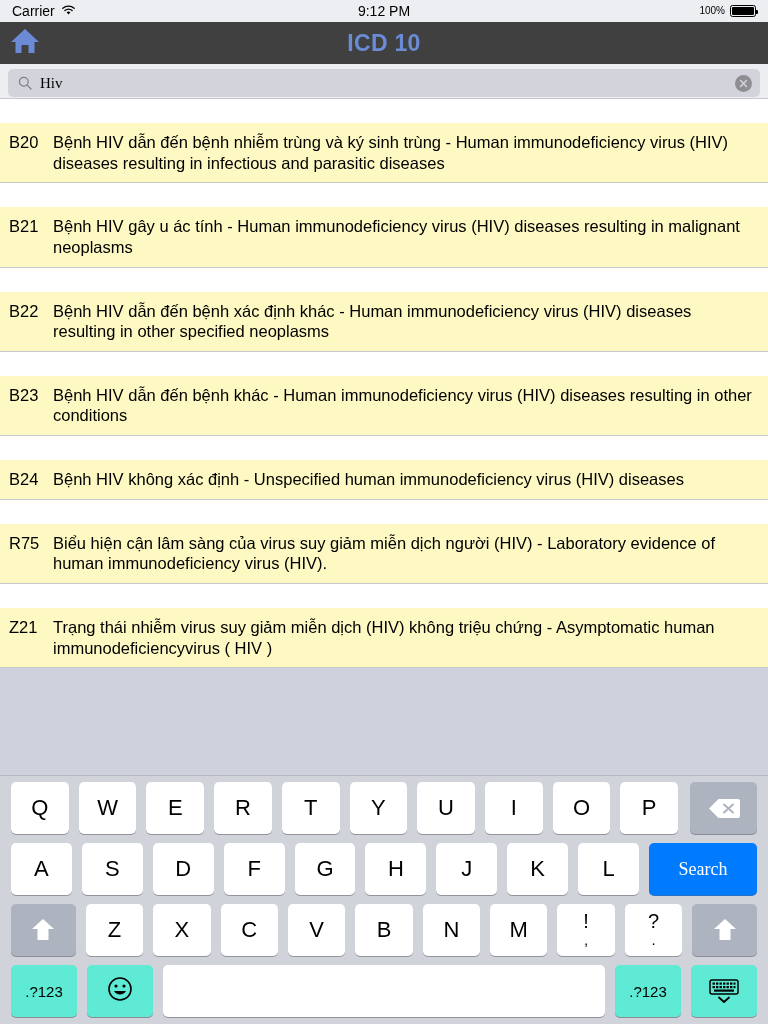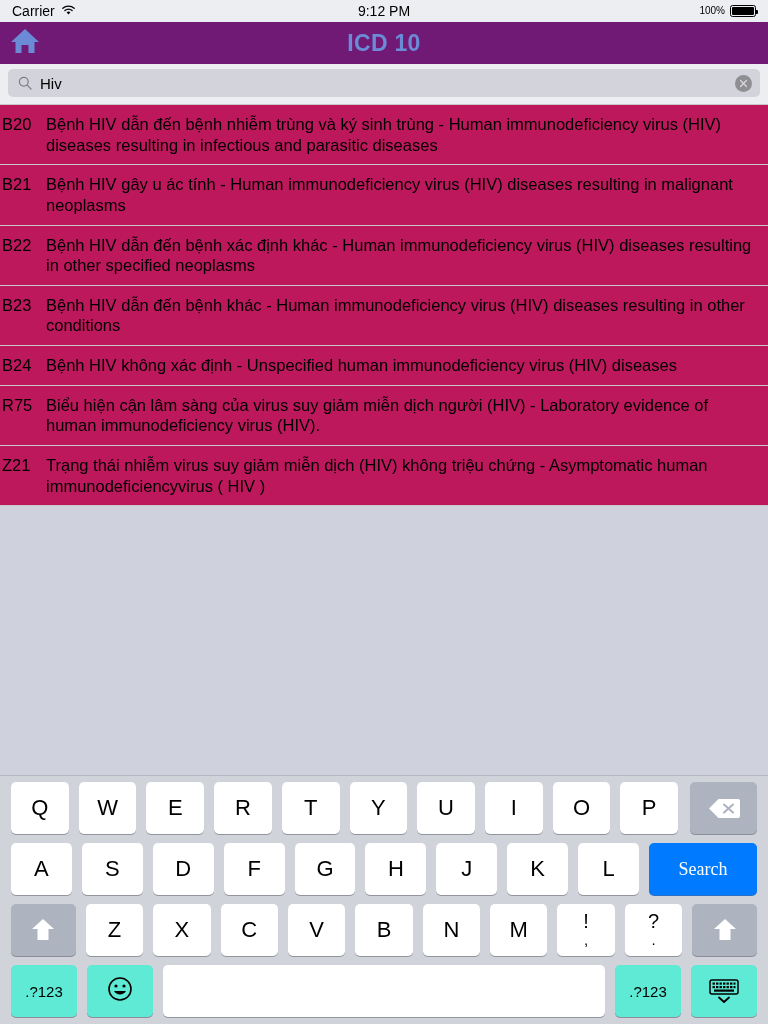--- a/index.html
+++ b/index.html
@@ -45,40 +45,41 @@
     content: ""; position: absolute; right: -3px; top: 3.5px;
     width: 2px; height: 4px; background: #000; border-radius: 0 1px 1px 0;
   }
   .battery-fill {
     position: absolute; left: 1px; top: 1px; bottom: 1px;
     width: calc(100% - 2px); background: #000; border-radius: 1px;
   }
 
   
   .navbar {
-    height: 42px; background: #701a75;
+    height: 42px; background: #404040;
     display: flex; align-items: center; position: relative;
     flex: 0 0 42px;
   }
   .home-btn {
     position: absolute; left: 8px; top: 50%; transform: translateY(-50%);
     width: 34px; height: 32px; display: flex; align-items: center; justify-content: center;
     cursor: pointer;
   }
   .nav-title {
     width: 100%; text-align: center;
     font-size: 23px; font-weight: bold; color: #6b8bd6;
     letter-spacing: 0.3px;
   }
 
   
   .searchbar-wrap {
     background: #eceef2;
-    padding: 5px 8px 7px 8px;
+    padding: 5px 8px 1px 8px;
     flex: 0 0 auto;
+    font-family: Liberation Serif, serif;
   }
   .searchfield {
     height: 28px; background: #d3d4db; border-radius: 5px;
     display: flex; align-items: center; padding: 0 8px 0 10px;
     position: relative;
   }
   .search-icon { flex: 0 0 auto; display: flex; align-items: center; margin-right: 8px; }
   .search-value {
     font-size: 15px; color: #000; flex: 1 1 auto;
     white-space: nowrap; overflow: hidden;
@@ -90,24 +91,25 @@
   }
 
   
   .results {
     background: #ffffff;
     flex: 0 0 auto;
     border-top: 1px solid #c8c7cc;
   }
   .row {
     display: flex; align-items: flex-start;
-    padding: 9px 10px 9px 2px;
+    padding: 9px 10px 9px 9px;
     border-bottom: 1px solid #c8c7cc;
-    background: #be185d;
+    background: #fef9c3;
     cursor: default;
+    margin-top: 24px;
   }
   .row-code {
     flex: 0 0 44px;
     font-size: 16.5px; color: #000;
     line-height: 1.25;
     padding-top: 0px;
   }
   .row-text {
     flex: 1 1 auto;
     font-size: 16.5px; color: #000;

